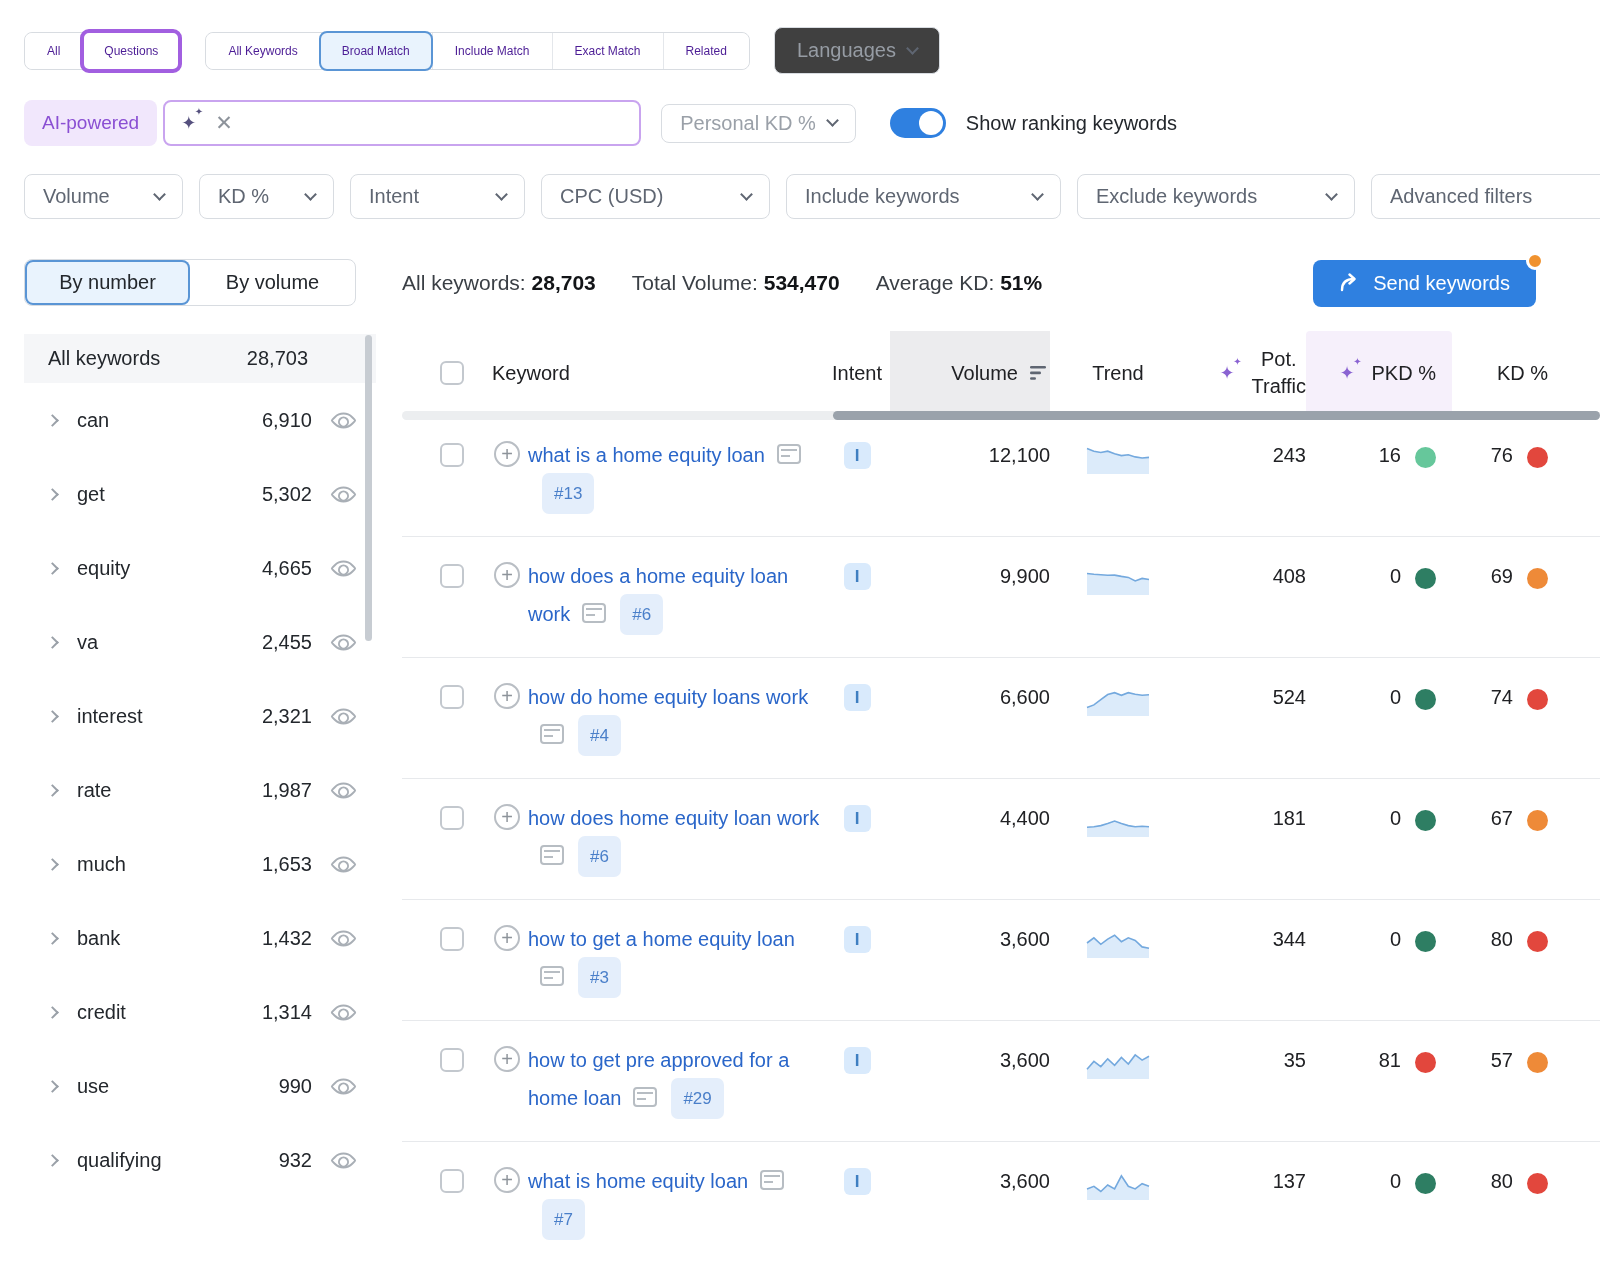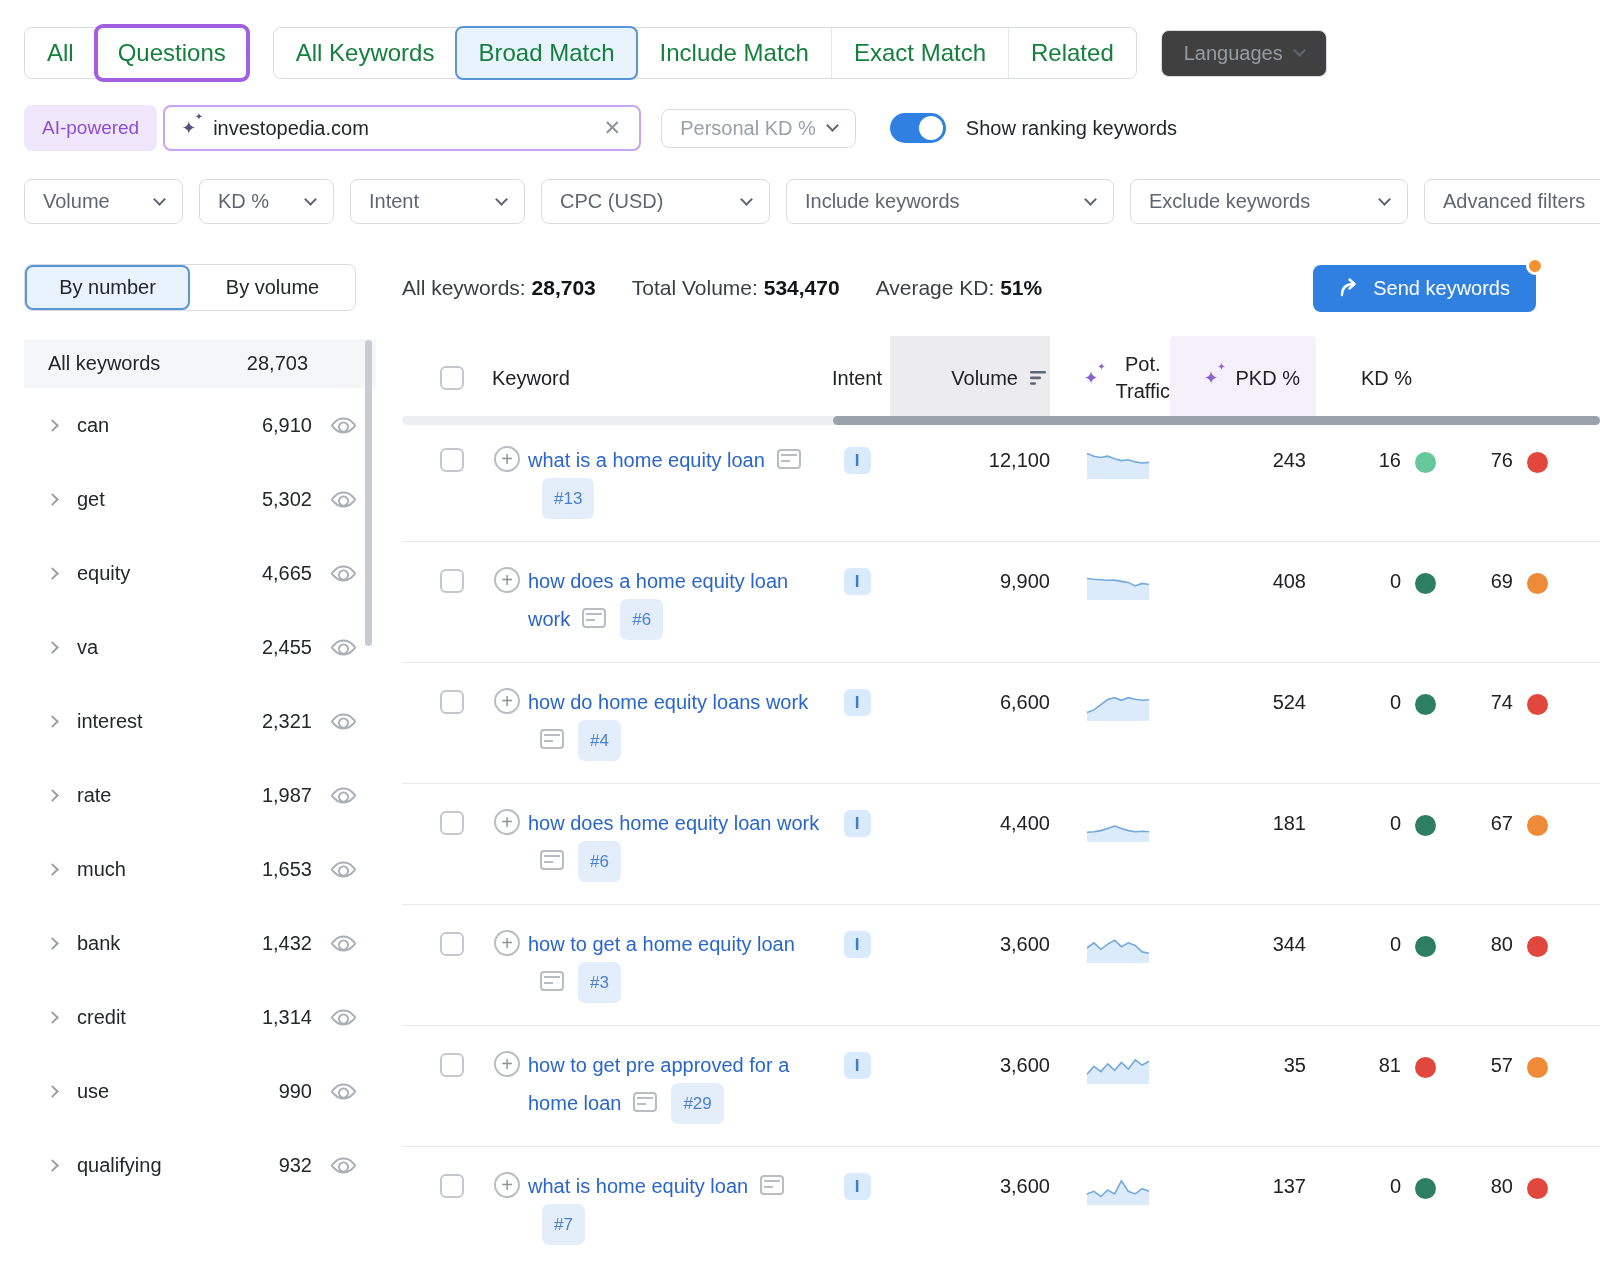--- a/index.html
+++ b/index.html
@@ -3,21 +3,21 @@
 <meta charset="utf-8">
 <title>UI</title>
 <style>
   *{box-sizing:border-box;margin:0;padding:0}
   html,body{width:1600px;height:1278px;overflow:hidden}
   body{font-family:"Liberation Sans",sans-serif;background:#fff;color:#23272c;font-size:20px}
 
   
   .tabs-row{display:flex;align-items:center;gap:24px;padding:27px 24px 0 24px}
   .tab-group{display:flex;border:1px solid #d8dce1;border-radius:8px;background:#fff}
-  .tab{padding:11px 22px;font-size:24px;color:#15803d;border-left:1px solid #e4e7eb;white-space:nowrap;cursor:pointer;background:#fff}
+  .tab{padding:11px 22px;font-size:12px;color:#4c1d95;border-left:1px solid #e4e7eb;white-space:nowrap;cursor:pointer;background:#fff}
   .tab:first-child{border-left:none;border-radius:8px 0 0 8px}
   .tab:last-child{border-radius:0 8px 8px 0}
   .tab.q-highlight{border:4px solid #a25fe0;border-radius:9px;margin:-4px -2px;position:relative;z-index:2;padding:11px 20px}
   .tab.selected-blue{background:#e9f3fd;border:2px solid #5a95d5;border-radius:8px;margin:-2px -1px;position:relative;z-index:1;padding:11px 21px}
   .languages-btn{display:inline-flex;align-items:center;border:1px solid #d8dce1;border-radius:8px;padding:11px 22px;color:#969ca4;background:#404040;cursor:pointer;white-space:nowrap}
   .chev{display:inline-block;width:9px;height:9px;border-right:2px solid #5f6672;border-bottom:2px solid #5f6672;transform:rotate(45deg);margin-left:12px;margin-top:-5px}
 
   
   .search-row{display:flex;align-items:center;margin-top:26px;padding:0 24px;gap:20px}
   .ai-badge{background:#f1e7fc;color:#8a4fd3;padding:12px 18px;border-radius:8px;font-size:19px;white-space:nowrap}
@@ -27,21 +27,21 @@
   .sparkle::after{content:"\2726";position:absolute;font-size:10px;top:-7px;right:-2px}
   .clear-x{color:#8d939b;font-size:21px;cursor:pointer;padding:0 2px}
   .pkd-dropdown{display:inline-flex;align-items:center;border:1px solid #d8dce1;border-radius:8px;padding:7px 18px;color:#9aa0a8;background:#fff;white-space:nowrap;cursor:pointer}
   .toggle{width:56px;height:30px;border-radius:16px;background:#2f80e0;position:relative;cursor:pointer;flex:none;margin-left:14px}
   .toggle::after{content:"";position:absolute;width:24px;height:24px;border-radius:50%;background:#fff;top:3px;right:3px}
   .toggle-label{color:#23272c;white-space:nowrap}
 
   
   .filters{display:flex;gap:16px;margin-top:28px;padding-left:24px;overflow:hidden;white-space:nowrap}
   .filter-btn{display:inline-flex;align-items:center;justify-content:space-between;border:1px solid #d8dce1;border-radius:8px;padding:10px 18px;font-size:20px;color:#5f6672;background:#fff;cursor:pointer;flex:none}
-  .fw1{width:159px}.fw2{width:135px}.fw3{width:175px}.fw4{width:229px}.fw5{width:328px}.fw6{width:278px}.fw7{width:280px}
+  .fw1{width:159px}.fw2{width:135px}.fw3{width:175px}.fw4{width:229px}.fw5{width:275px}.fw6{width:278px}.fw7{width:280px}
 
   
   .content{display:flex;margin-top:40px;padding-left:24px}
   .sidebar{width:352px;flex:none;position:relative}
   .main{flex:1;margin-left:26px;min-width:0;position:relative}
 
   
   .segmented{display:flex;border:1px solid #d8dce1;border-radius:8px;width:332px;background:#fff}
   .seg-btn{flex:1;text-align:center;padding:11px 0;font-size:20px;color:#23272c;cursor:pointer;border-radius:8px}
   .seg-btn.active{background:#e9f3fd;box-shadow:inset 0 0 0 2px #5a95d5}
@@ -118,21 +118,20 @@
   <div class="languages-btn">
     <span>Languages</span>
     <span class="chev"></span>
   </div>
 </div>
 
 <div class="search-row">
   <span class="ai-badge">AI-powered</span>
   <div class="search-box">
     <span class="sparkle">✦</span>
-    <input type="text" value="investopedia.com" style="">
     <span class="clear-x">✕</span>
   </div>
   <div class="pkd-dropdown">
     <span>Personal KD %</span>
     <span class="chev"></span>
   </div>
   <div class="toggle"></div>
   <span class="toggle-label">Show ranking keywords</span>
 </div>
 
@@ -300,20 +299,23 @@
       <div class="c-vol">
         <span>Volume</span>
         <span class="sort-icon">
           <svg width="20" height="16" viewBox="0 0 20 16">
               <rect x="0" y="1" width="16" height="2.6" rx="1.3" fill="#5f6672"></rect>
               <rect x="0" y="6.6" width="11" height="2.6" rx="1.3" fill="#5f6672"></rect>
               <rect x="0" y="12.2" width="6" height="2.6" rx="1.3" fill="#5f6672"></rect>
             </svg>
         </span>
       </div>
+      <div class="c-trend">
+          <span>Trend</span>
+        </div>
       <div class="c-pot">
         <span class="sparkle h-sparkle">✦</span>
         <span class="pot-head"><span>Pot.</span><br><span>Traffic</span></span>
       </div>
       <div class="c-pkd">
         <span class="sparkle h-sparkle">✦</span>
         <span>PKD %</span>
       </div>
       <div class="c-kd">
           <span>KD %</span>

